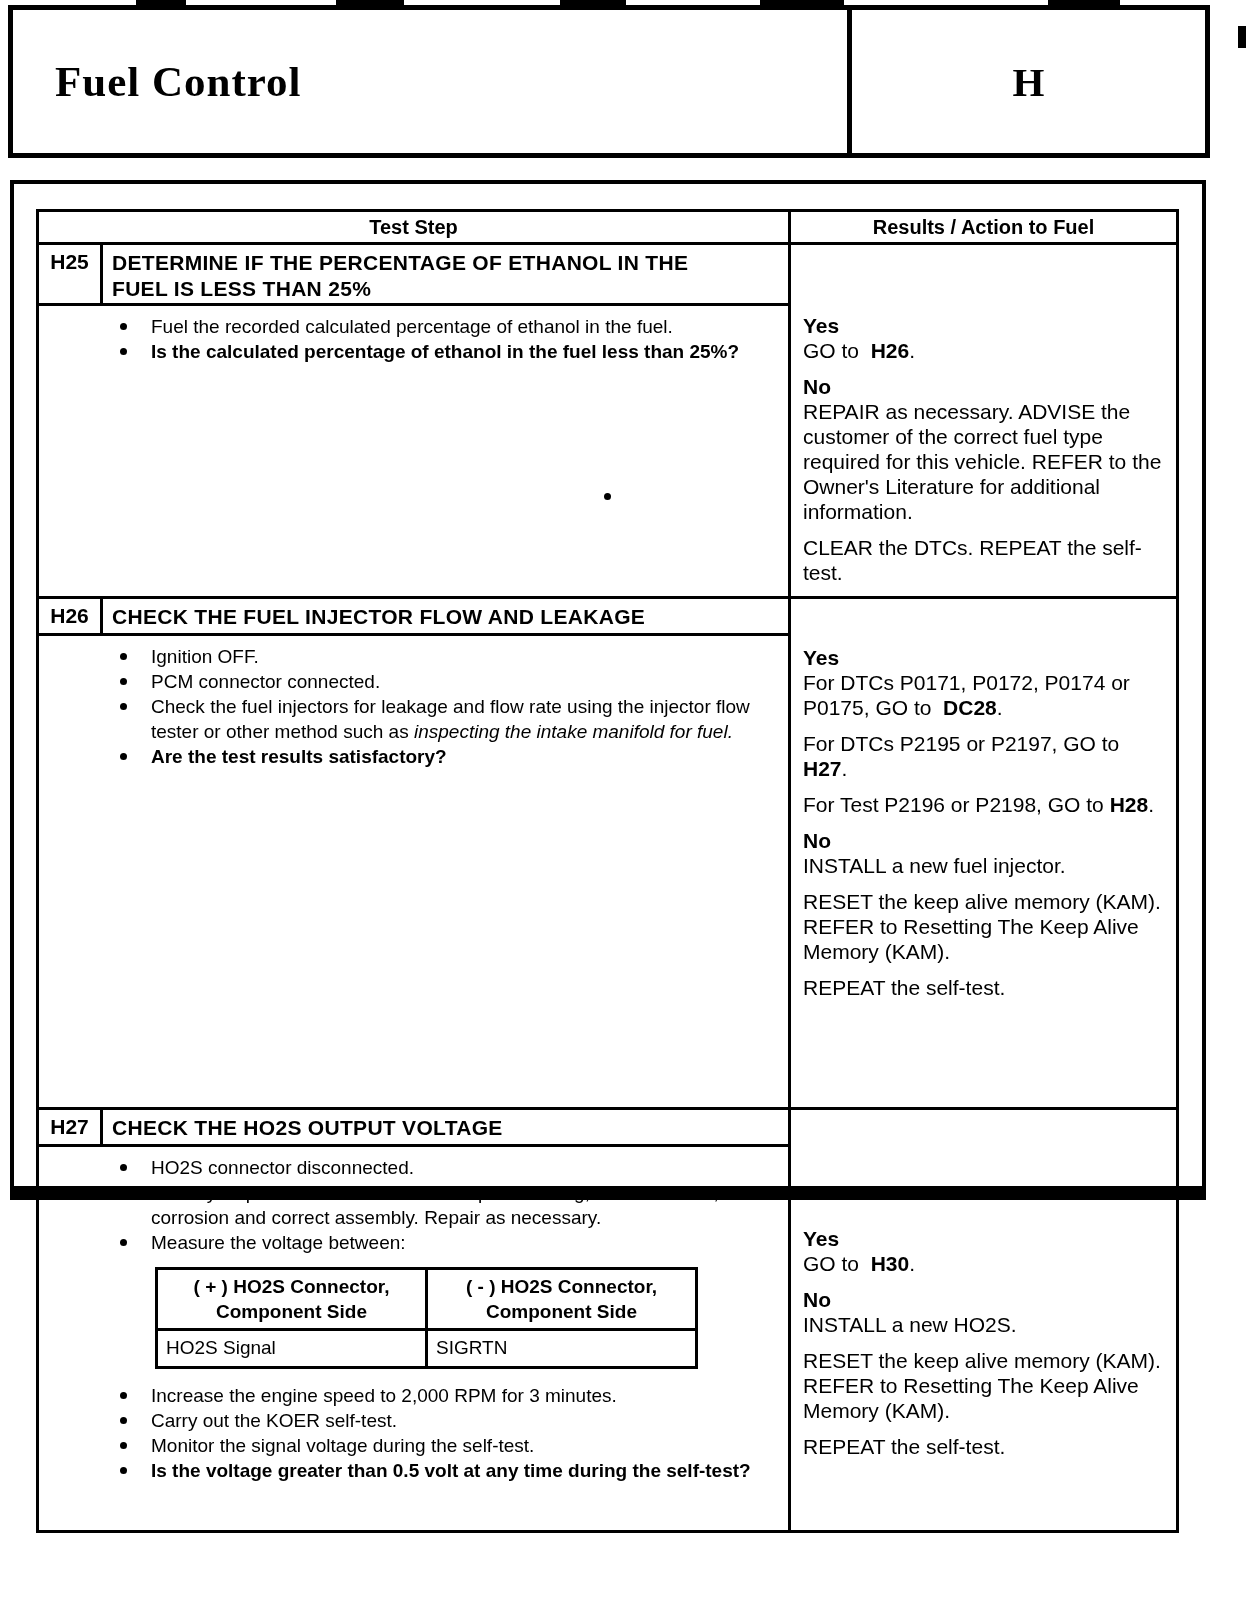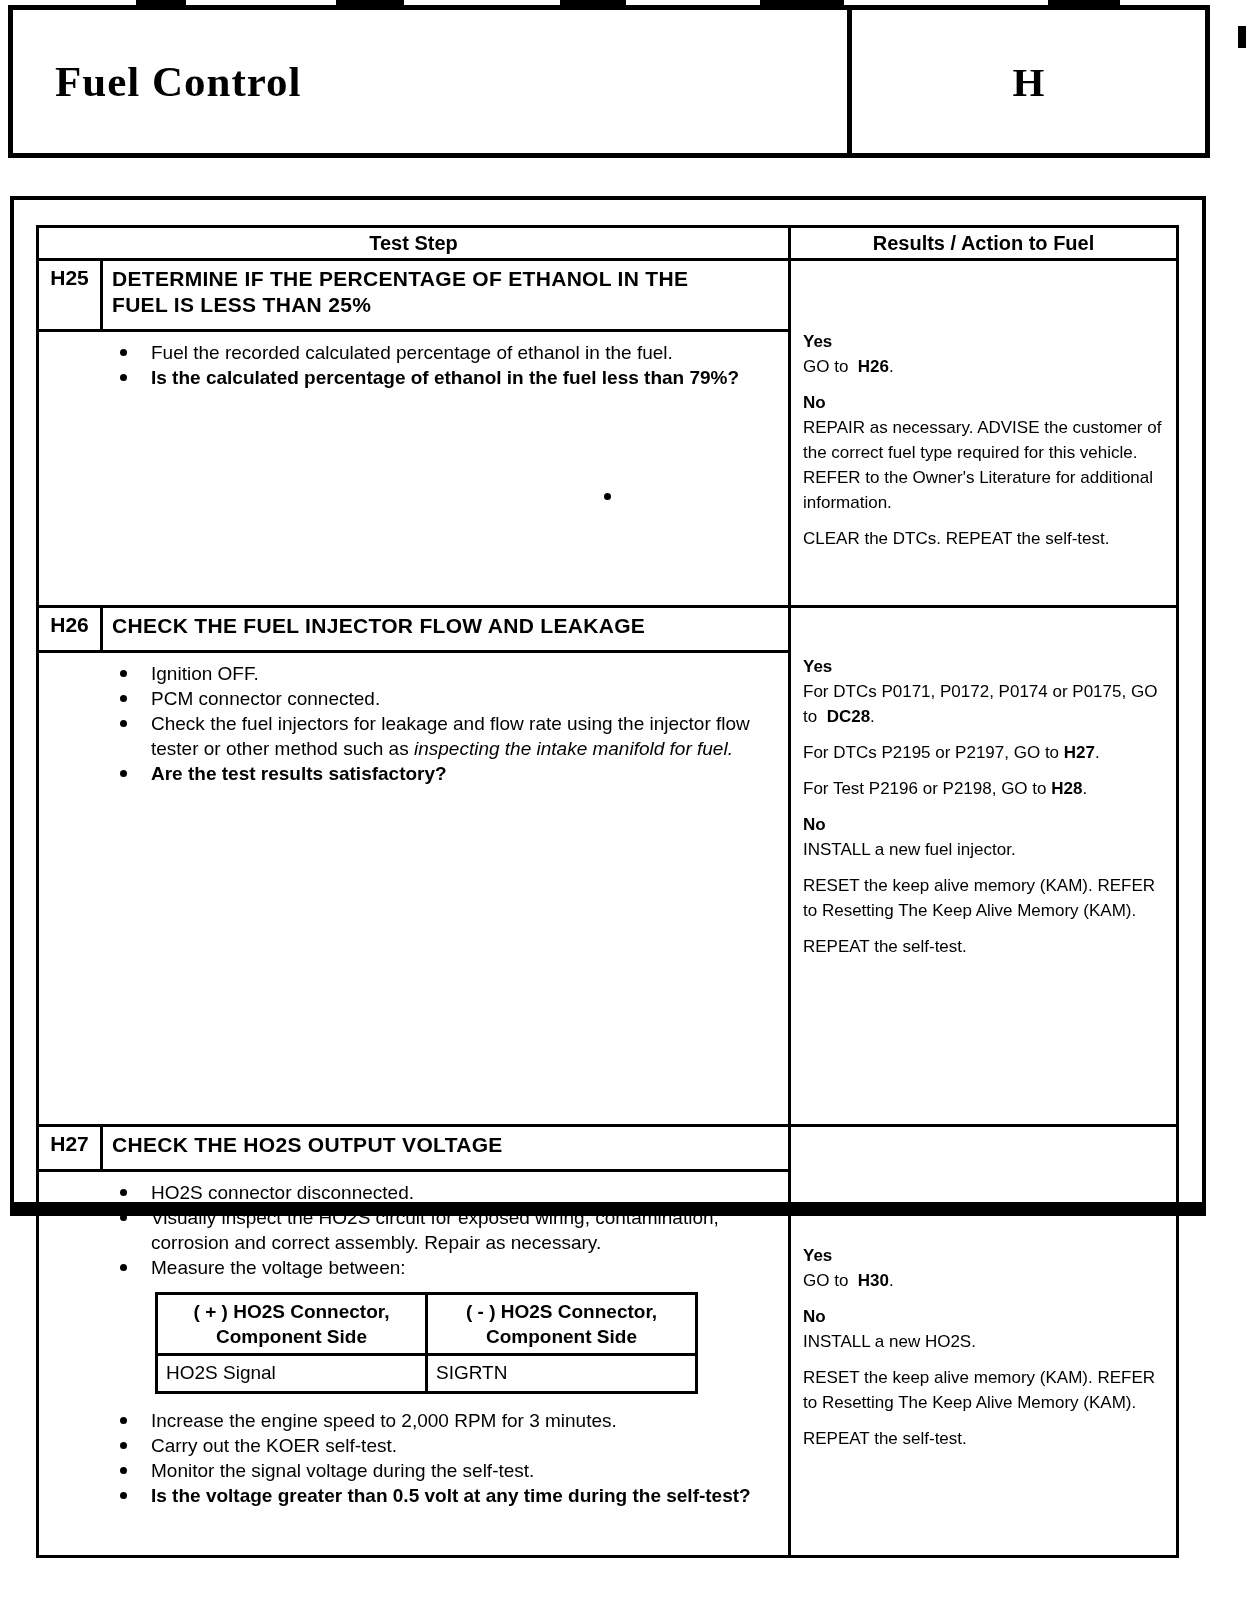--- a/index.html
+++ b/index.html
@@ -27,21 +27,21 @@
   }
   .header-right {
     flex:1; border-left:5px solid #000; display:flex; align-items:center; justify-content:center;
   }
   .section-letter {
     font-family:"Liberation Serif", serif; font-weight:bold; font-size:41px;
   }
 
   
   .outer-box {
-    position:absolute; left:10px; top:196px; width:1196px; height:1020px;
+    position:absolute; left:10px; top:180px; width:1196px; height:1020px;
     border:4px solid #000; border-bottom-width:14px; box-sizing:border-box;
   }
 
   
   .pinpoint-table {
     position:absolute; left:22px; top:25px; width:1143px;
     border:3px solid #000; box-sizing:border-box;
   }
   .thead { display:flex; border-bottom:3px solid #000; }
   .th-left {
@@ -55,41 +55,41 @@
 
   .section { display:flex; }
   .section.divided { border-bottom:3px solid #000; }
   .left-col { width:749px; box-sizing:border-box; }
   .title-row { display:flex; border-bottom:3px solid #000; }
   .step-id {
     width:64px; box-sizing:border-box; border-right:3px solid #000;
     text-align:center; font-weight:bold; font-size:21px; padding:5px 8px;
   }
   .step-title {
-    flex:1; padding:5px 46px 11px 9px;
+    flex:1; padding:5px 46px 1px 9px;
     font-weight:bold; font-size:21px; line-height:26px; letter-spacing:0.3px;
   }
   .content { padding-top:8px; }
   .sec-h25 .content { min-height:265px; }
   .sec-h26 .content { min-height:463px; }
   .sec-h27 .content { min-height:375px; }
 
   ul.bullets {
     list-style:none; margin:0; padding:0 30px 0 79px;
     font-size:19px; line-height:25px;
   }
   ul.bullets li { position:relative; padding-left:33px; }
   ul.bullets li::before {
     content:""; position:absolute; left:2px; top:9px;
     width:7px; height:7px; border-radius:50%; background:#000;
   }
 
   .right-col {
     flex:1; border-left:3px solid #000; box-sizing:border-box;
-    padding:0 8px 0 12px; font-size:17px; line-height:25px;
+    padding:0 8px 0 12px; font-size:21px; line-height:25px;
   }
   .right-col p { margin:0 0 11px; white-space:pre-wrap; }
   .sec-h25 .right-col { padding-top:68px; }
   .sec-h26 .right-col { padding-top:46px; }
   .sec-h27 .right-col { padding-top:116px; }
 
   
   table.vtable {
     border:3px solid #000; border-collapse:collapse;
     width:543px; margin:12px 0 14px 116px; font-size:19px;
@@ -132,21 +132,21 @@
 
     <div class="section divided sec-h25">
       <div class="left-col">
         <div class="title-row">
           <div class="step-id">H25</div>
           <div class="step-title">DETERMINE IF THE PERCENTAGE OF ETHANOL IN THE FUEL IS LESS THAN 25%</div>
         </div>
         <div class="content">
           <ul class="bullets">
               <li><span>Fuel the recorded calculated percentage of ethanol in the fuel.</span></li>
-              <li><span style="font-weight: bold;">Is the calculated percentage of ethanol in the fuel less than 79%?</span></li>
+              <li><span style="font-weight: bold;">Is the calculated percentage of ethanol in the fuel less than 25%?</span></li>
             </ul>
         </div>
       </div>
       <div class="right-col">
           <p><span style="font-weight: bold;">Yes</span><br><span>GO to  </span><span style="font-weight: bold;">H26</span><span>.</span></p>
           <p><span style="font-weight: bold;">No</span><br><span>REPAIR as necessary. ADVISE the customer of the correct fuel type required for this vehicle. REFER to the Owner's Literature for additional information.</span></p>
           <p><span>CLEAR the DTCs. REPEAT the self-test.</span></p>
         </div>
     </div>
 

